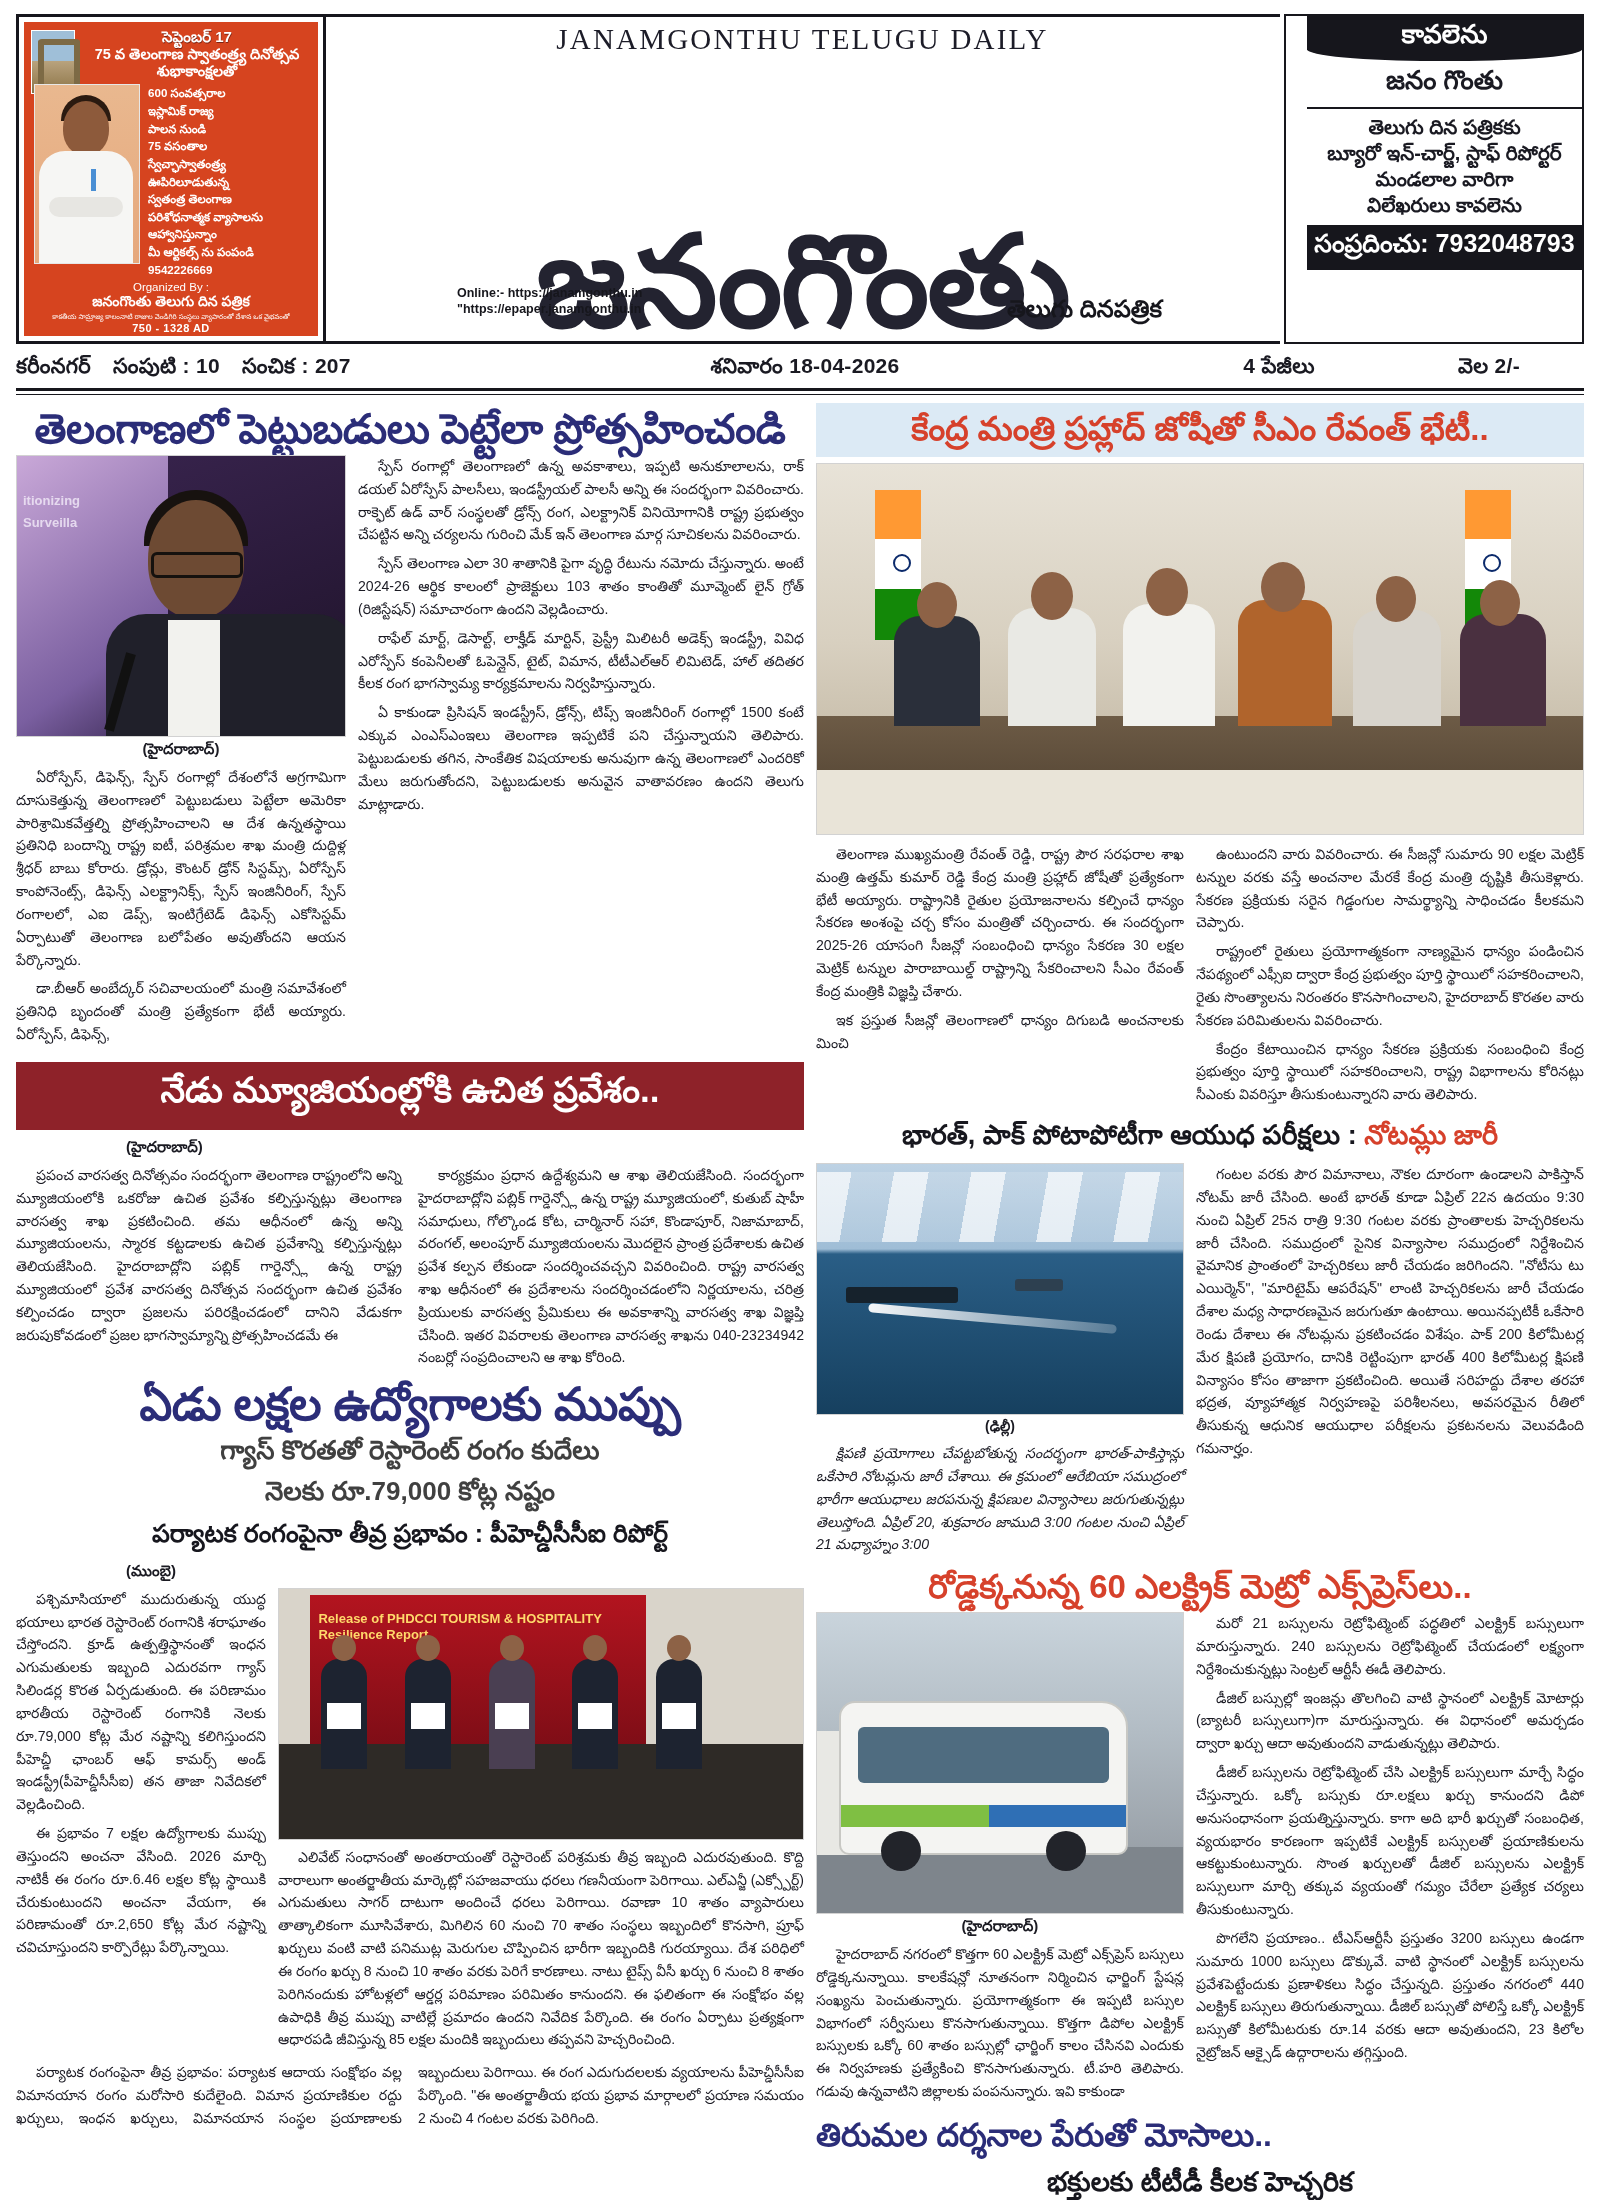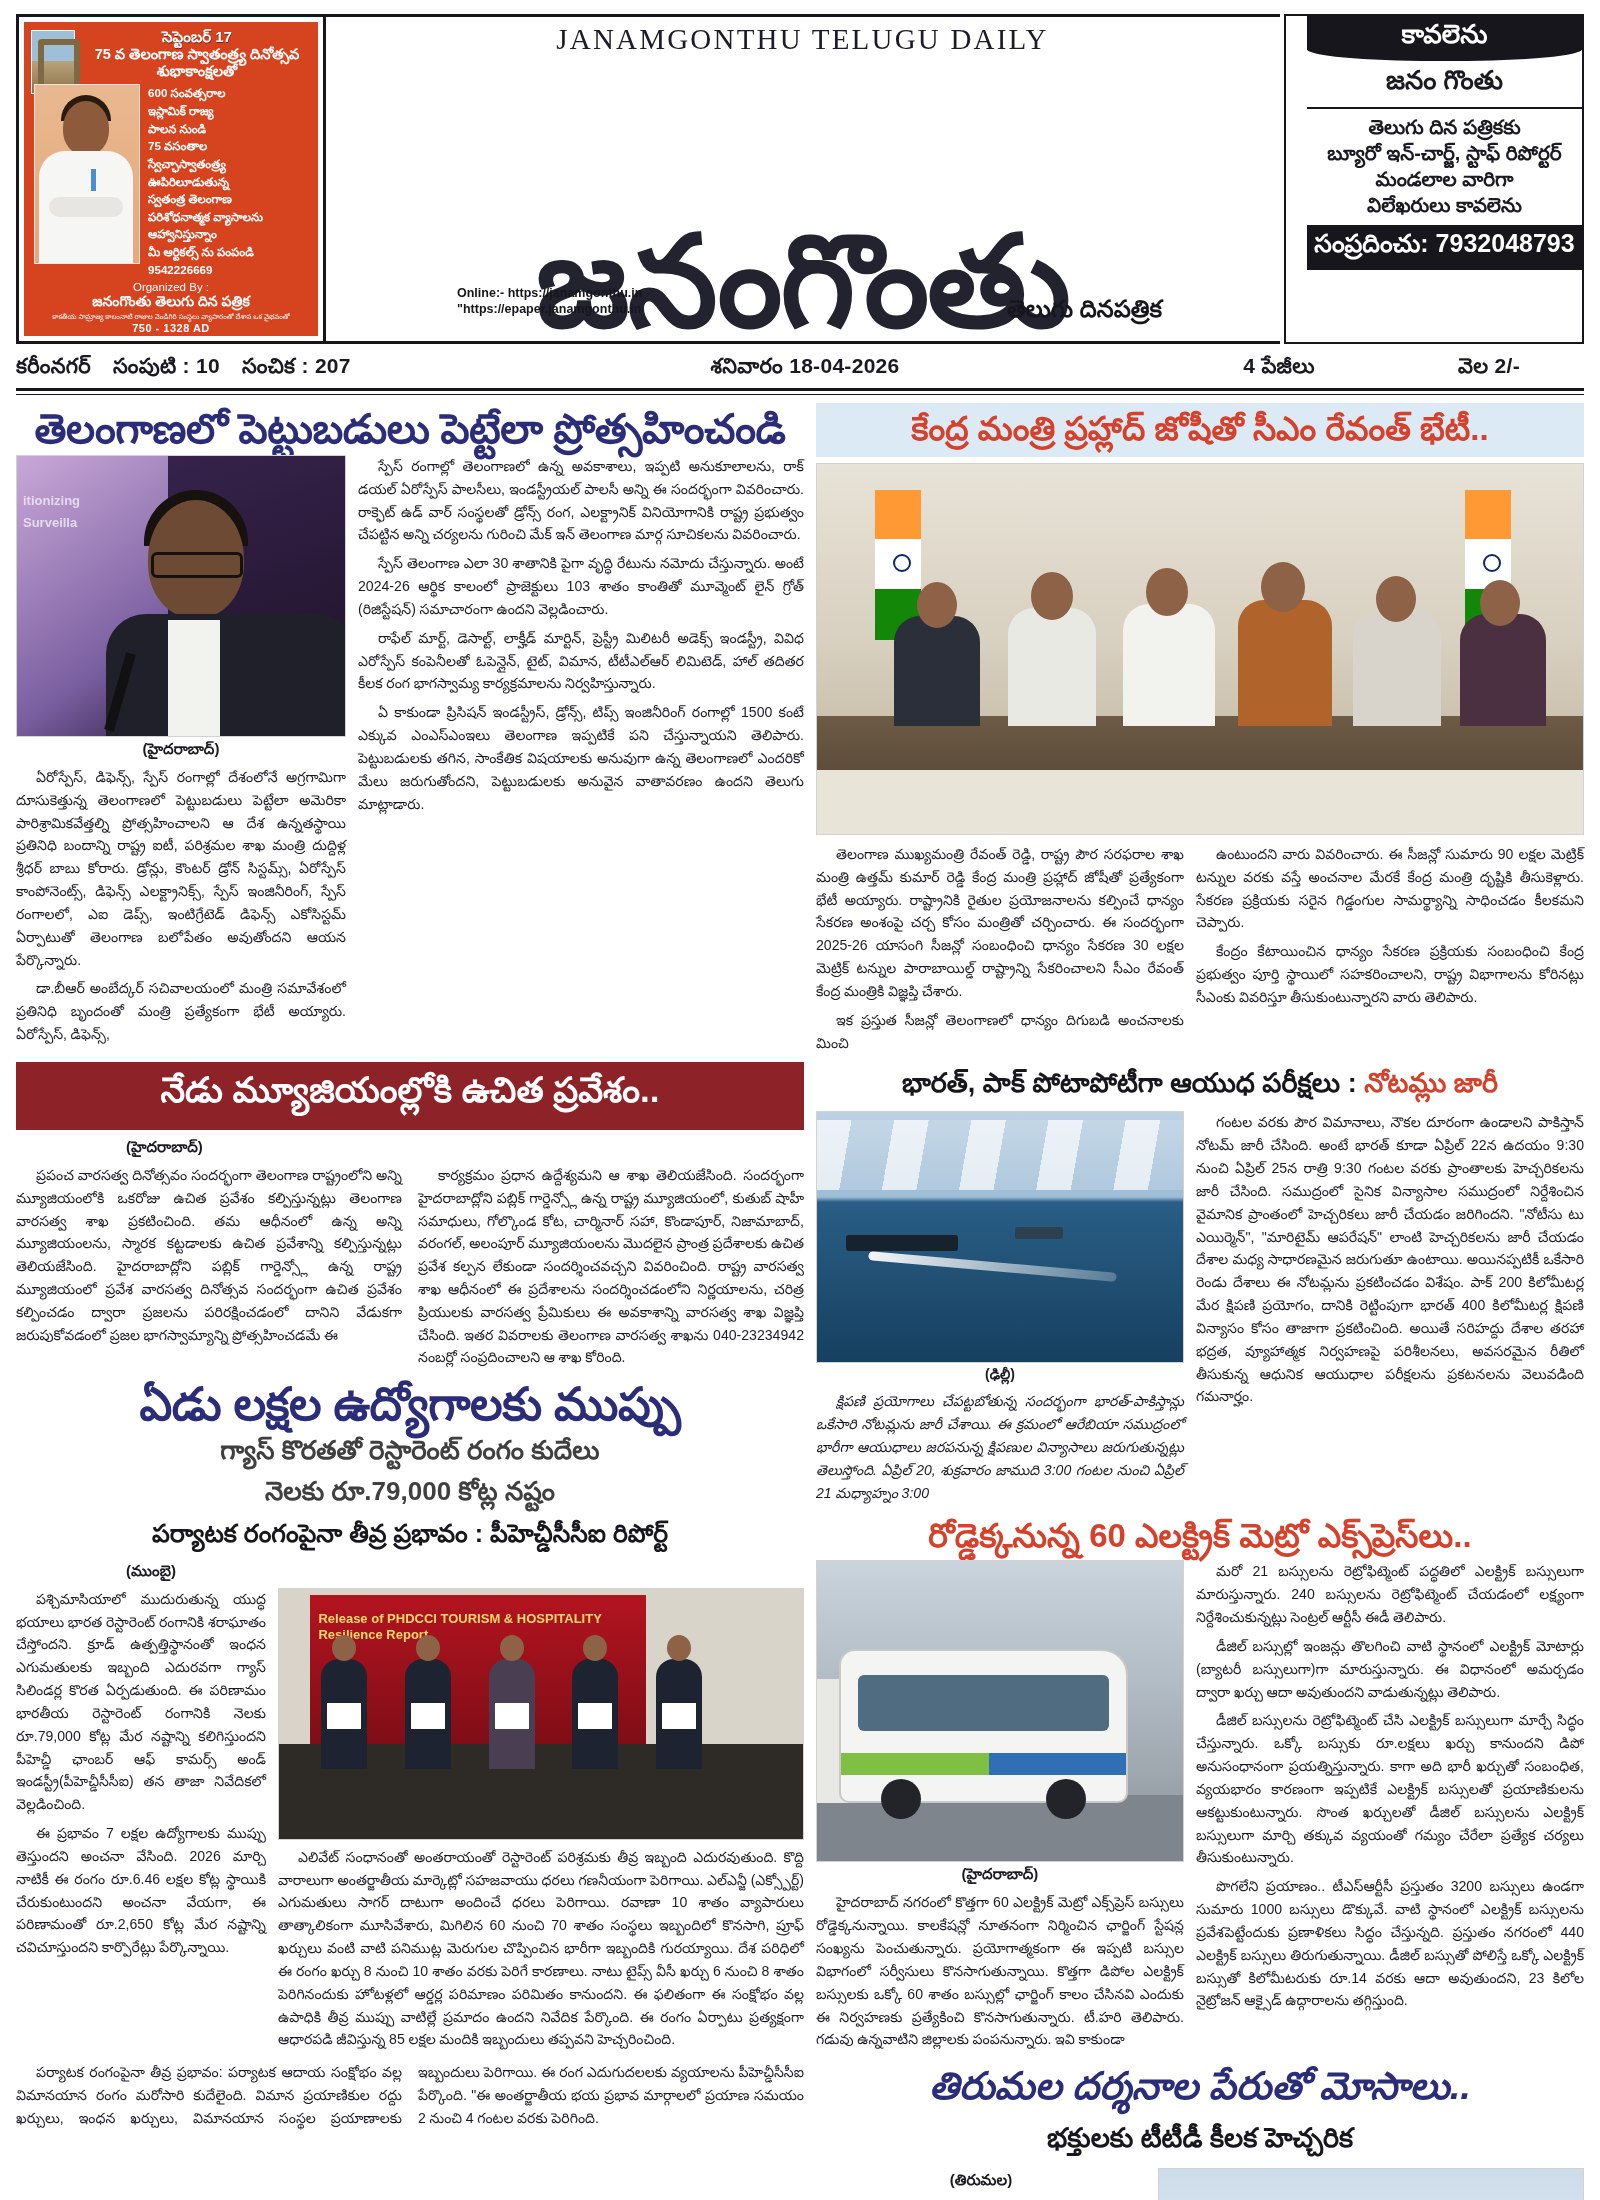--- a/index.html
+++ b/index.html
@@ -118,21 +118,21 @@
     background:#dceaf5;padding:8px 10px 9px;margin-bottom:6px;
   }
   .hl-blue-panel .t{
     font-size:33px;font-weight:bold;color:#d6412b;text-align:center;line-height:1.12;
   }
   .hl-mixed{
     font-size:27px;font-weight:bold;color:#17171e;text-align:center;margin:8px 0 6px;
   }
   .hl-mixed .red{color:#d6412b;}
   .hl-navy-small{
-    font-size:38px;font-weight:bold;color:#2b2d78;text-align:center;margin:8px 0 2px;font-style:italic;
+    font-size:32px;font-weight:bold;color:#2b2d78;text-align:left;margin:8px 0 2px;
   }
 
   .dateline-tag{font-size:15px;font-weight:bold;text-align:center;margin:3px 0 5px;}
 
   .body-text{
     font-size:14.1px;line-height:1.62;text-align:justify;color:#1b1b24;
     hyphens:auto;word-spacing:-0.3px;
   }
   .cols2{column-count:2;column-gap:16px;}
   .body-text p{margin:0 0 6px;text-indent:20px;}
@@ -397,20 +397,21 @@
         <div style="display:flex;gap:12px;margin-top:8px;">
           <div style="width:368px;">
             <div class="body-text">
               <p>తెలంగాణ ముఖ్యమంత్రి రేవంత్ రెడ్డి, రాష్ట్ర పౌర సరఫరాల శాఖ మంత్రి ఉత్తమ్ కుమార్ రెడ్డి కేంద్ర మంత్రి ప్రహ్లాద్ జోషీతో ప్రత్యేకంగా భేటీ అయ్యారు. రాష్ట్రానికి రైతుల ప్రయోజనాలను కల్పించే ధాన్యం సేకరణ అంశంపై చర్చ కోసం మంత్రితో చర్చించారు. ఈ సందర్భంగా 2025-26 యాసంగి సీజన్లో సంబంధించి ధాన్యం సేకరణ 30 లక్షల మెట్రిక్ టన్నుల పారాబాయిల్డ్ రాష్ట్రాన్ని సేకరించాలని సీఎం రేవంత్ కేంద్ర మంత్రికి విజ్ఞప్తి చేశారు.</p>
               <p>ఇక ప్రస్తుత సీజన్లో తెలంగాణలో ధాన్యం దిగుబడి అంచనాలకు మించి</p>
             </div>
           </div>
           <div style="flex:1;">
             <div class="body-text">
               <p>ఉంటుందని వారు వివరించారు. ఈ సీజన్లో సుమారు 90 లక్షల మెట్రిక్ టన్నుల వరకు వస్తే అంచనాల మేరకే కేంద్ర మంత్రి దృష్టికి తీసుకెళ్లారు. సేకరణ ప్రక్రియకు సరైన గిడ్డంగుల సామర్థ్యాన్ని సాధించడం కీలకమని చెప్పారు.</p>
+              <p>రాష్ట్రంలో రైతులు ప్రయోగాత్మకంగా నాణ్యమైన ధాన్యం పండించిన నేపథ్యంలో ఎఫ్సీఐ ద్వారా కేంద్ర ప్రభుత్వం పూర్తి స్థాయిలో సహకరించాలని, రైతు సొంత్యాలను నిరంతరం కొనసాగించాలని, హైదరాబాద్ కొరతల వారు సేకరణ పరిమితులను వివరించారు.</p>
               <p>కేంద్రం కేటాయించిన ధాన్యం సేకరణ ప్రక్రియకు సంబంధించి కేంద్ర ప్రభుత్వం పూర్తి స్థాయిలో సహకరించాలని, రాష్ట్ర విభాగాలను కోరినట్లు సీఎంకు వివరిస్తూ తీసుకుంటున్నారని వారు తెలిపారు.</p>
             </div>
           </div>
         </div>
       </div>
 
       <div style="margin-top:6px;">
         <div class="hl-mixed">
           <span>భారత్, పాక్ పోటాపోటీగా ఆయుధ పరీక్షలు :</span>
           <span class="red">నోటమ్లు జారీ</span>

